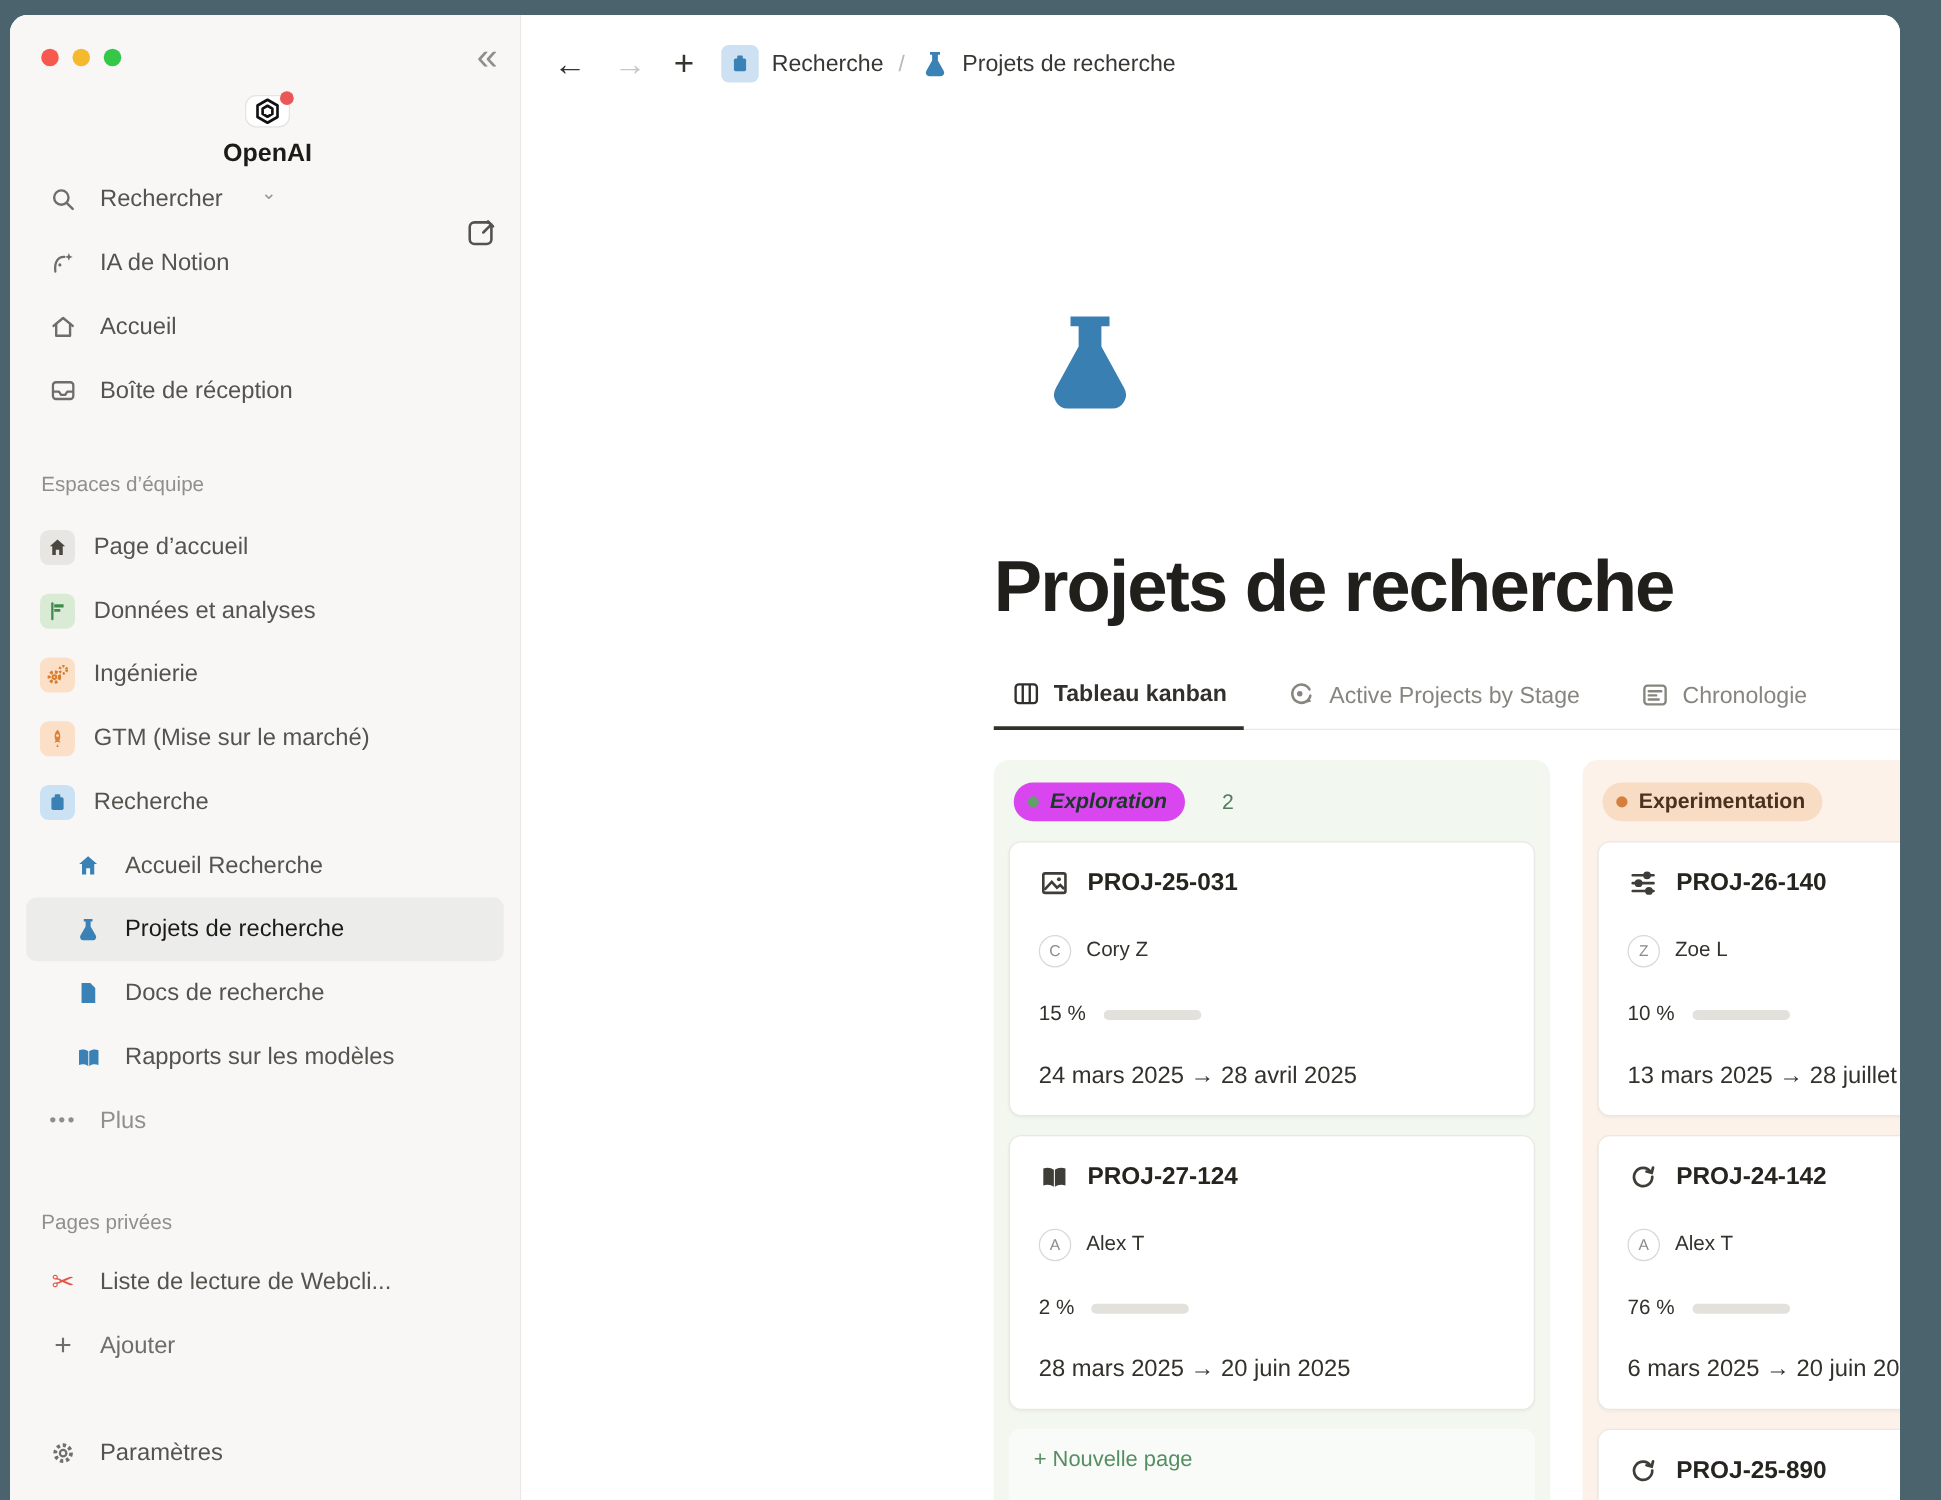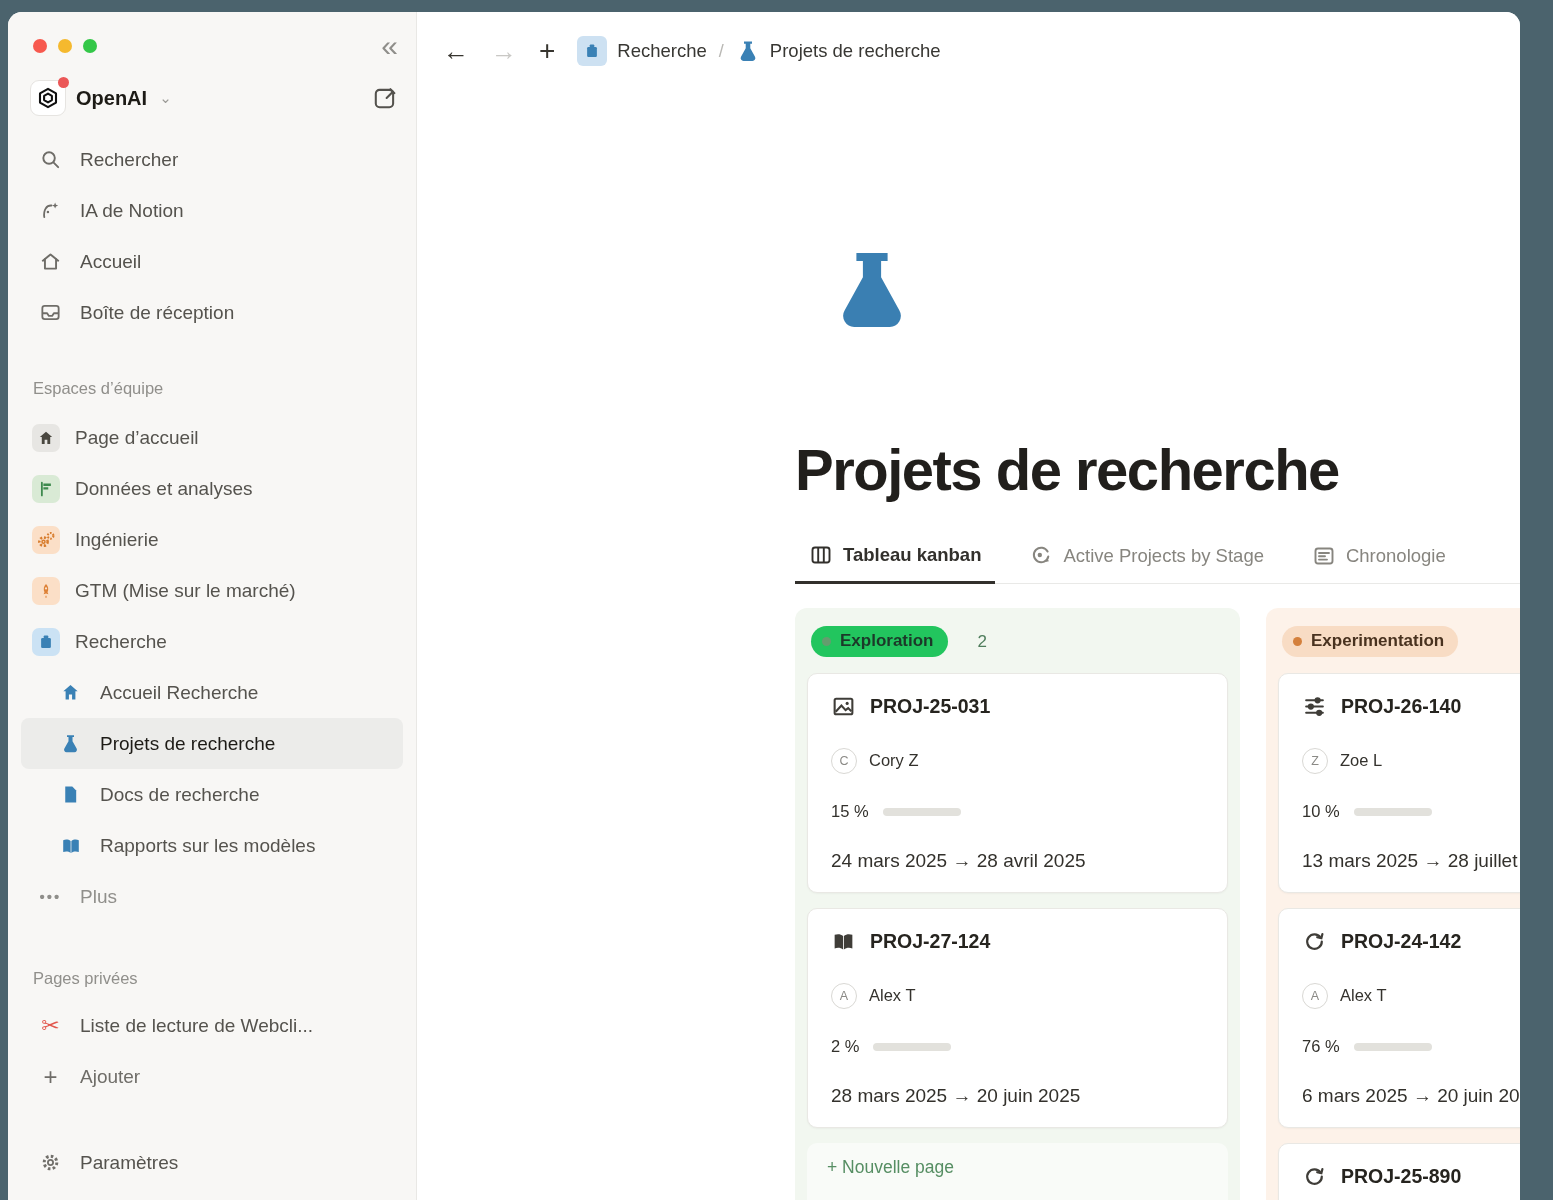--- a/index.html
+++ b/index.html
@@ -10,21 +10,21 @@
             border-radius:14px 14px 0 0; overflow:hidden; display:flex; background:#fff; }
 
   
   .sidebar { width:409px; min-width:409px; background:#f8f7f5; border-right:1px solid #e9e8e5;
              display:flex; flex-direction:column; }
   .traffic { display:flex; align-items:center; gap:11px; margin:26px 18px 0 25px; height:16px; }
   .dot { width:14px; height:14px; border-radius:50%; }
   .dot.r { background:#f7594e; } .dot.y { background:#f5b92e; } .dot.g { background:#34c748; }
   .collapse { margin-left:auto; color:#8f8e8a; font-size:30px; line-height:16px; cursor:pointer; }
 
-  .ws-row { display:flex; align-items:center; margin:22px 18px 0 22px; height:44px; gap:10px; }
+  .ws-row { display:flex; align-items:center; margin:22px 18px 0 22px; height:44px; gap:10px;flex-direction:column; }
   .ws-logo { position:relative; width:36px; height:36px; background:#fff; border:1px solid #e6e4e1;
              border-radius:9px; display:flex; align-items:center; justify-content:center; }
   .ws-logo svg { display:block; }
   .notif { position:absolute; top:-4px; right:-4px; width:11px; height:11px; border-radius:50%;
            background:#eb5757; }
   .ws-name { font-size:20px; font-weight:700; color:#1d1b16; }
   .ws-chev { color:#9b9a96; font-size:15px; margin-left:2px; }
   .ws-edit { margin-left:auto; display:flex; }
 
   .navlist { margin-top:14px; }
@@ -68,21 +68,21 @@
   .tab + .tab { margin-left:20px; }
   .tab.active { color:#32302c; font-weight:600; border-bottom:3px solid #32302c; margin-bottom:-1px; }
 
   .board { display:flex; gap:26px; margin-top:24px; }
   .col { width:445px; min-width:445px; border-radius:12px; padding:12px; height:800px; }
   .col.green { background:#f2f7f0; }
   .col.orange { background:#fdf2e9; }
   .col-head { display:flex; align-items:center; margin:6px 4px 16px 4px; }
   .pill { display:flex; align-items:center; gap:9px; border-radius:999px; padding:5px 14px 6px 11px;
           font-size:17px; font-weight:600; }
-  .pill.green { background:#22c55e; color:#1c3829; }
+  .pill.green { background:#d946ef; color:#1c3829;font-style:italic; }
   .pill.orange { background:#f8dcc4; color:#49321f; }
   .pdot { width:9px; height:9px; border-radius:50%; }
   .pdot.green { background:#649d6e; }
   .pdot.orange { background:#d4803c; }
   .count { margin-left:30px; font-size:17px; color:#4f7d5c; font-weight:500; }
 
   .card { background:#fff; border:1px solid #e9e8e4; border-radius:10px; box-shadow:0 1px 2px rgba(0,0,0,.04);
           padding:20px 23px; margin-bottom:15px; height:220px; display:flex; flex-direction:column;
           justify-content:space-between; cursor:pointer; }
   .c-title { display:flex; align-items:center; gap:14px; font-size:19.5px; font-weight:700; color:#26241f;

